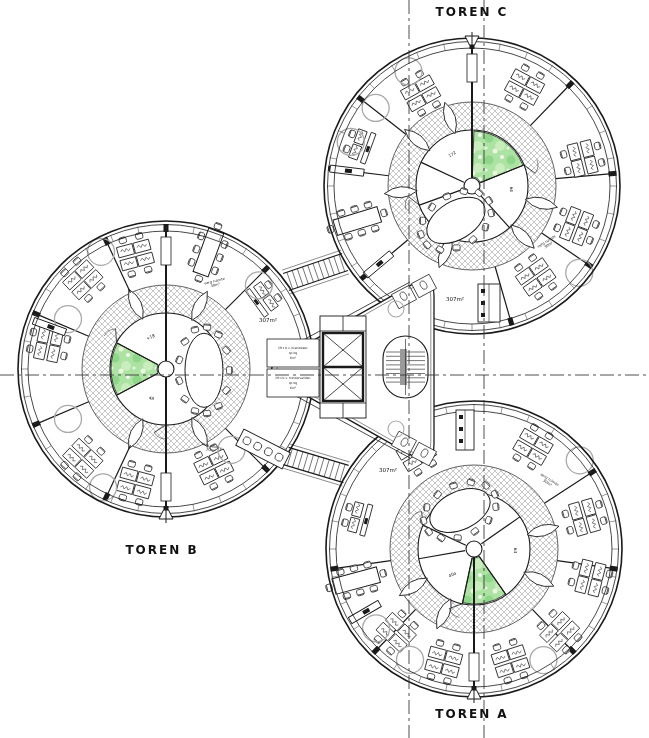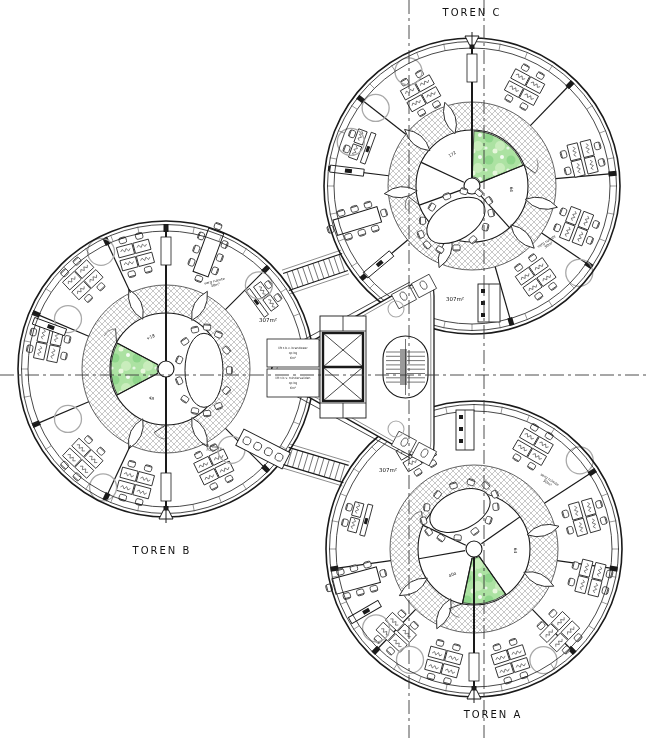--- a/index.html
+++ b/index.html
@@ -1,20 +1,20 @@
 <!DOCTYPE html>
 <html><head>
 <meta charset="utf-8">
 <style>
   html,body{margin:0;padding:0;background:#ffffff;}
   #stage{position:relative;width:649px;height:738px;background:#fff;overflow:hidden;
          font-family:"DejaVu Sans", sans-serif;}
   #plan-svg{position:absolute;left:0;top:0;}
-  .tower-label{position:absolute;transform:translate(-50%,-50%);font-size:10px;
-               letter-spacing:2px;color:#111;white-space:nowrap;}
+  .tower-label{position:absolute;transform:translate(-50%,-50%);font-size:12px;
+               letter-spacing:2px;color:#111;white-space:nowrap;font-weight:bold;}
   .area-label{position:absolute;transform:translate(-50%,-50%);font-size:5.5px;
               color:#111;white-space:nowrap;}
   .micro-label{position:absolute;font-size:3.6px;line-height:1.05;color:#222;
                text-align:center;white-space:nowrap;}
   .micro-label span{display:block;}
 </style>
 </head>
 <body>
 
 <div id="stage">
@@ -1271,21 +1271,21 @@
         <circle cx="396" cy="309" r="8" fill="none" stroke="#a9a9a9" stroke-width="1.1"></circle>
         <circle cx="396" cy="429" r="8" fill="none" stroke="#a9a9a9" stroke-width="1.1"></circle>
       </g>
       <line x1="409" y1="0" x2="409" y2="738" stroke="#3a3a3a" stroke-width="0.9" stroke-dasharray="14 4 3 4"></line>
       <line x1="484" y1="0" x2="484" y2="738" stroke="#3a3a3a" stroke-width="0.9" stroke-dasharray="14 4 3 4"></line>
       <line x1="0" y1="375" x2="649" y2="375" stroke="#3a3a3a" stroke-width="0.9" stroke-dasharray="14 4 3 4"></line>
     </svg>
 
   <div class="tower-label" style="left:472px;top:12px">TOREN C</div>
   <div class="tower-label" style="left:162px;top:550px">TOREN B</div>
-  <div class="tower-label" style="left:493px;top:714px">TOREN A</div>
+  <div class="tower-label" style="left:472px;top:714px">TOREN A</div>
 
   <div class="area-label" style="left: 268px; top: 320px;">307m²</div>
   <div class="area-label" style="left: 455px; top: 299px;">307m²</div>
   <div class="area-label" style="left: 388px; top: 470px;">307m²</div>
 
   <div class="micro-label" style="left: 215px; top: 284px; transform: translate(-50%, -50%) rotate(-14deg);">
     <span>verg ruimte</span>
       <span>30m²</span>
     </div>
   <div class="micro-label" style="left: 548px; top: 244px; transform: translate(-50%, -50%) rotate(-32deg);">

